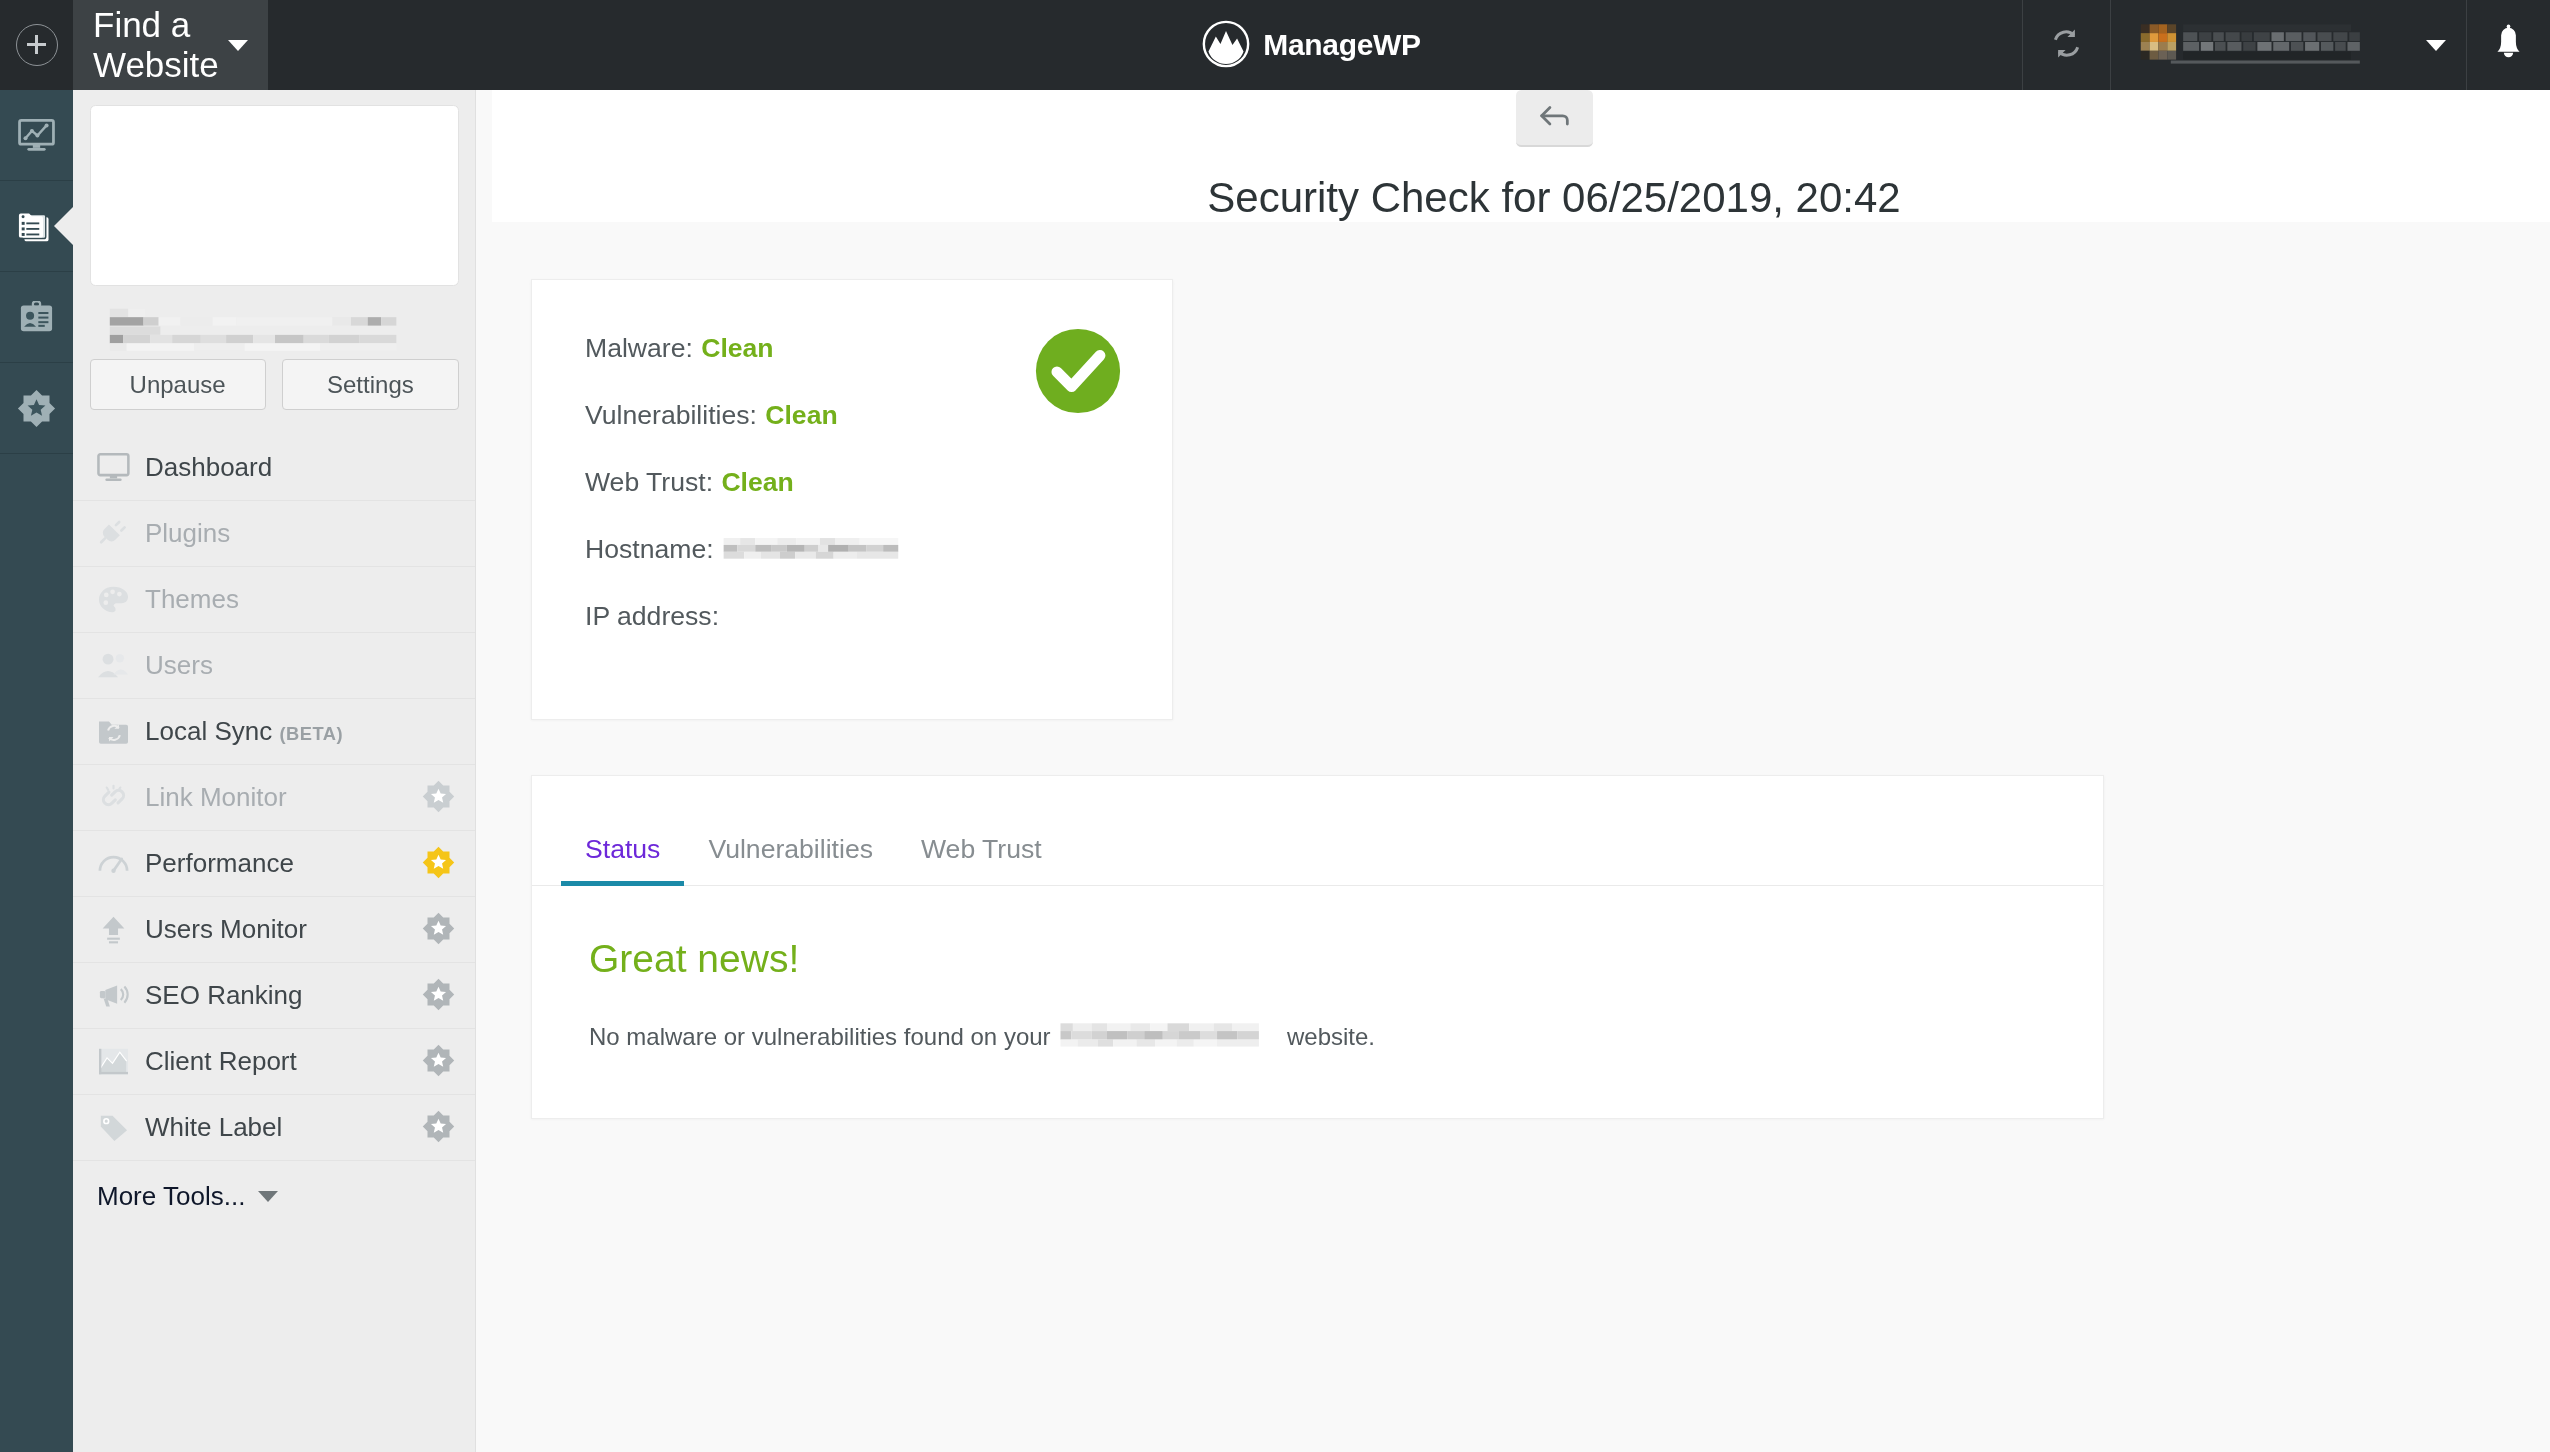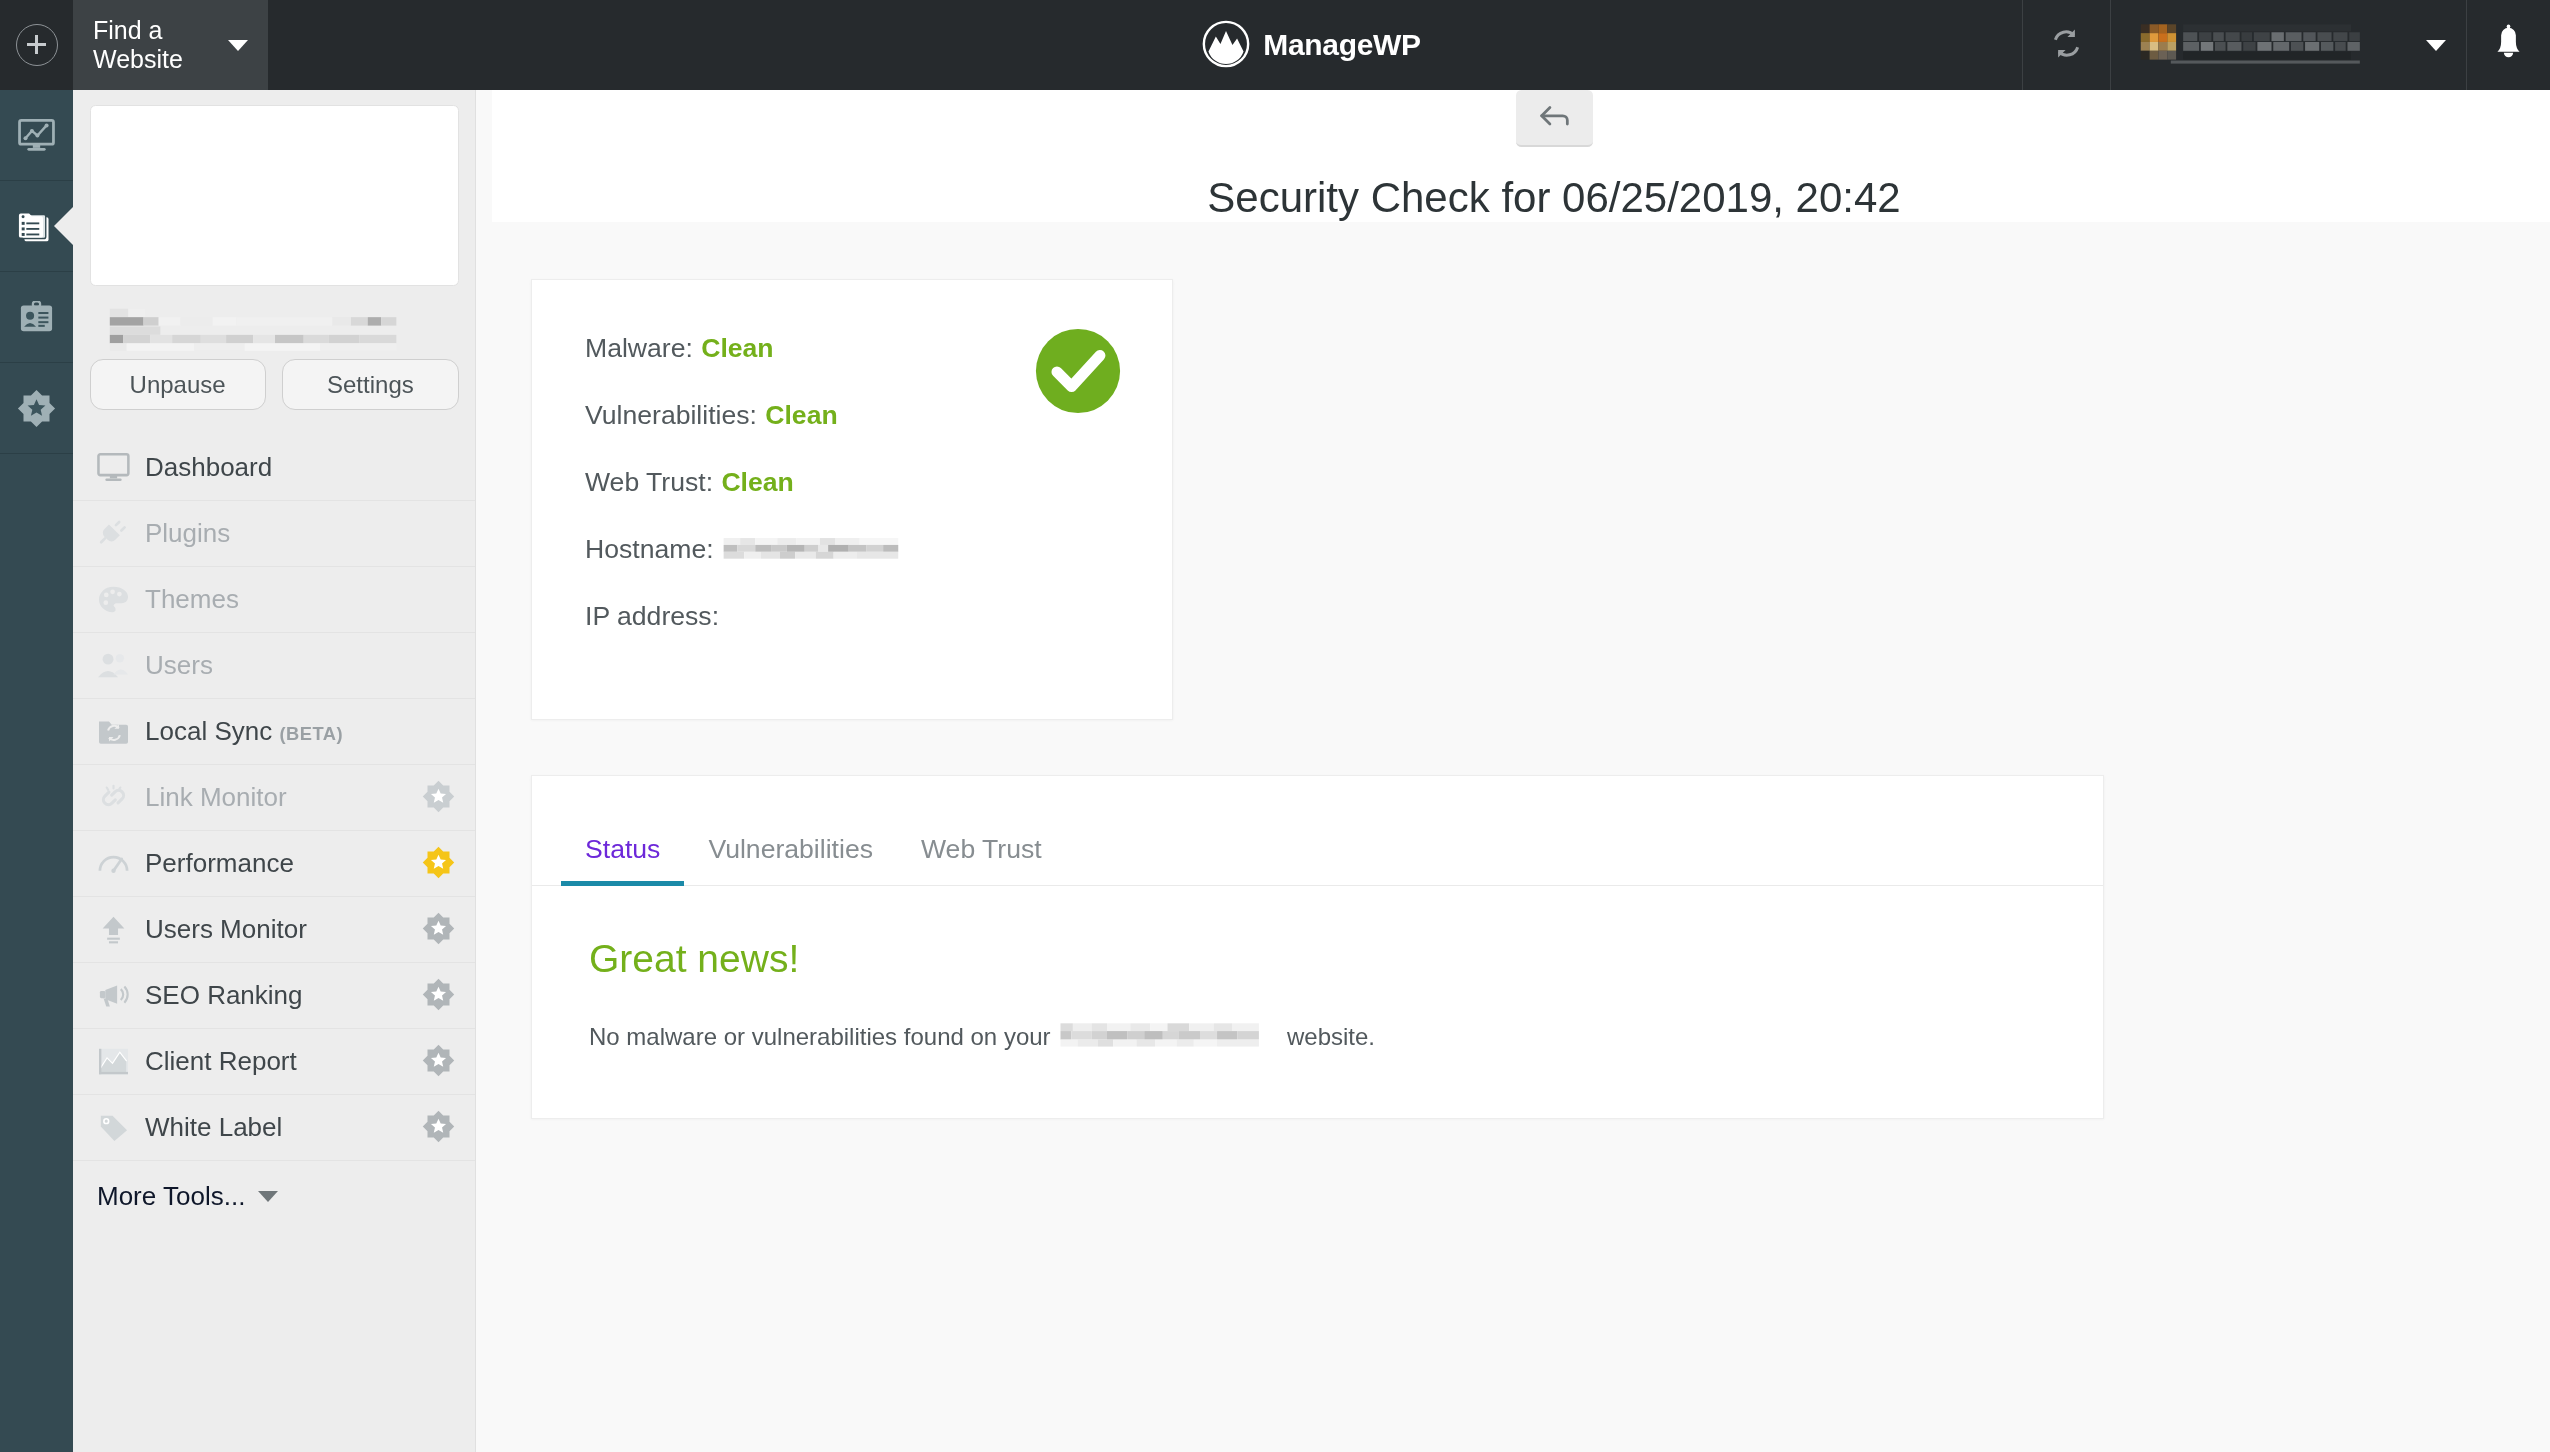--- a/index.html
+++ b/index.html
@@ -81,21 +81,21 @@
     position: absolute;
     left: 0; top: 0;
     width: 195px; height: 90px;
     background: #3d4245;
     display: flex;
     align-items: center;
     padding: 0 20px;
   }
   .find-site-label {
     color: #ffffff;
-    font-size: 25px;
+    font-size: 35px;
     flex: 1;
   }
   .caret-down {
     width: 0; height: 0;
     border-left: 10px solid transparent;
     border-right: 10px solid transparent;
     border-top: 11px solid #ffffff;
   }
   .logo-wrap {
     position: absolute;
@@ -154,21 +154,21 @@
   .site-actions {
     display: flex;
     gap: 16.5px;
     padding: 5.5px 16.5px 0 16.5px;
   }
   .btn-outline {
     flex: 1;
     height: 51px;
     background: #f4f4f4;
     border: 0.9px solid #cfcfcf;
-    border-radius: 13px;
+    border-radius: 4px;
     color: #4c5458;
     font-family: "Liberation Sans", sans-serif;
     font-size: 24px;
     cursor: pointer;
   }
 
   .menu { margin-top: 24px; }
   .menu-item {
     height: 66px;
     display: flex;

